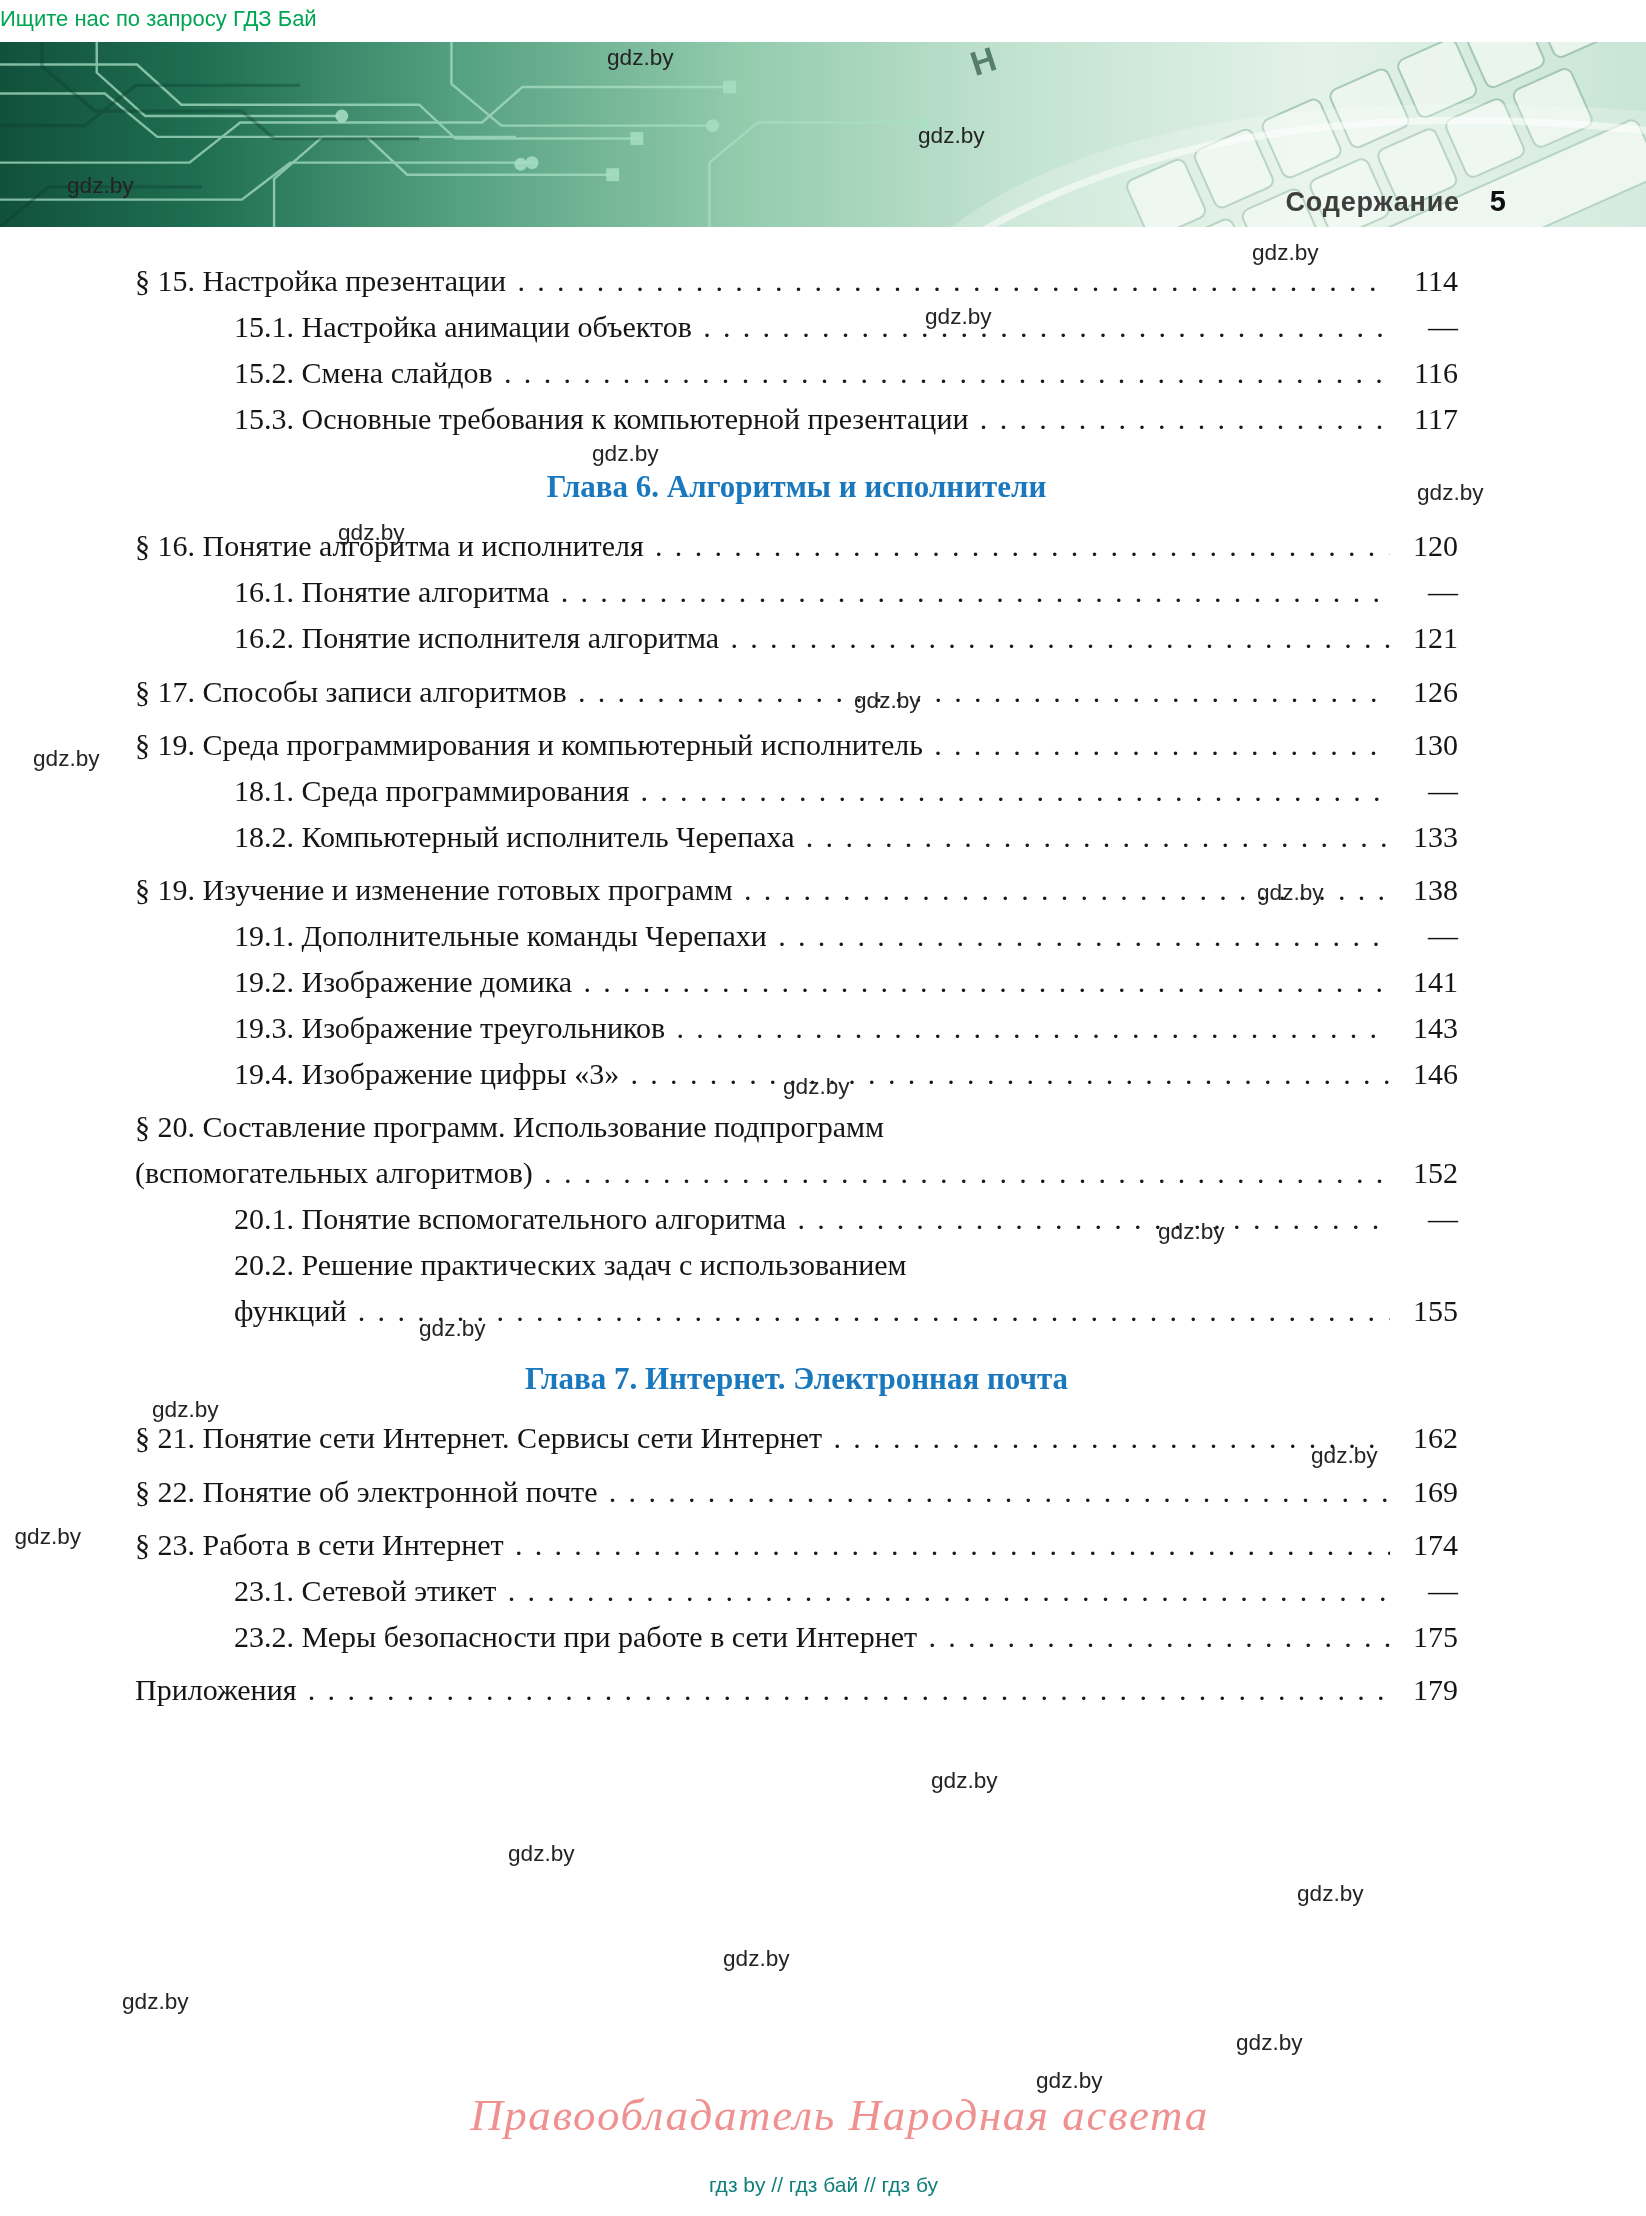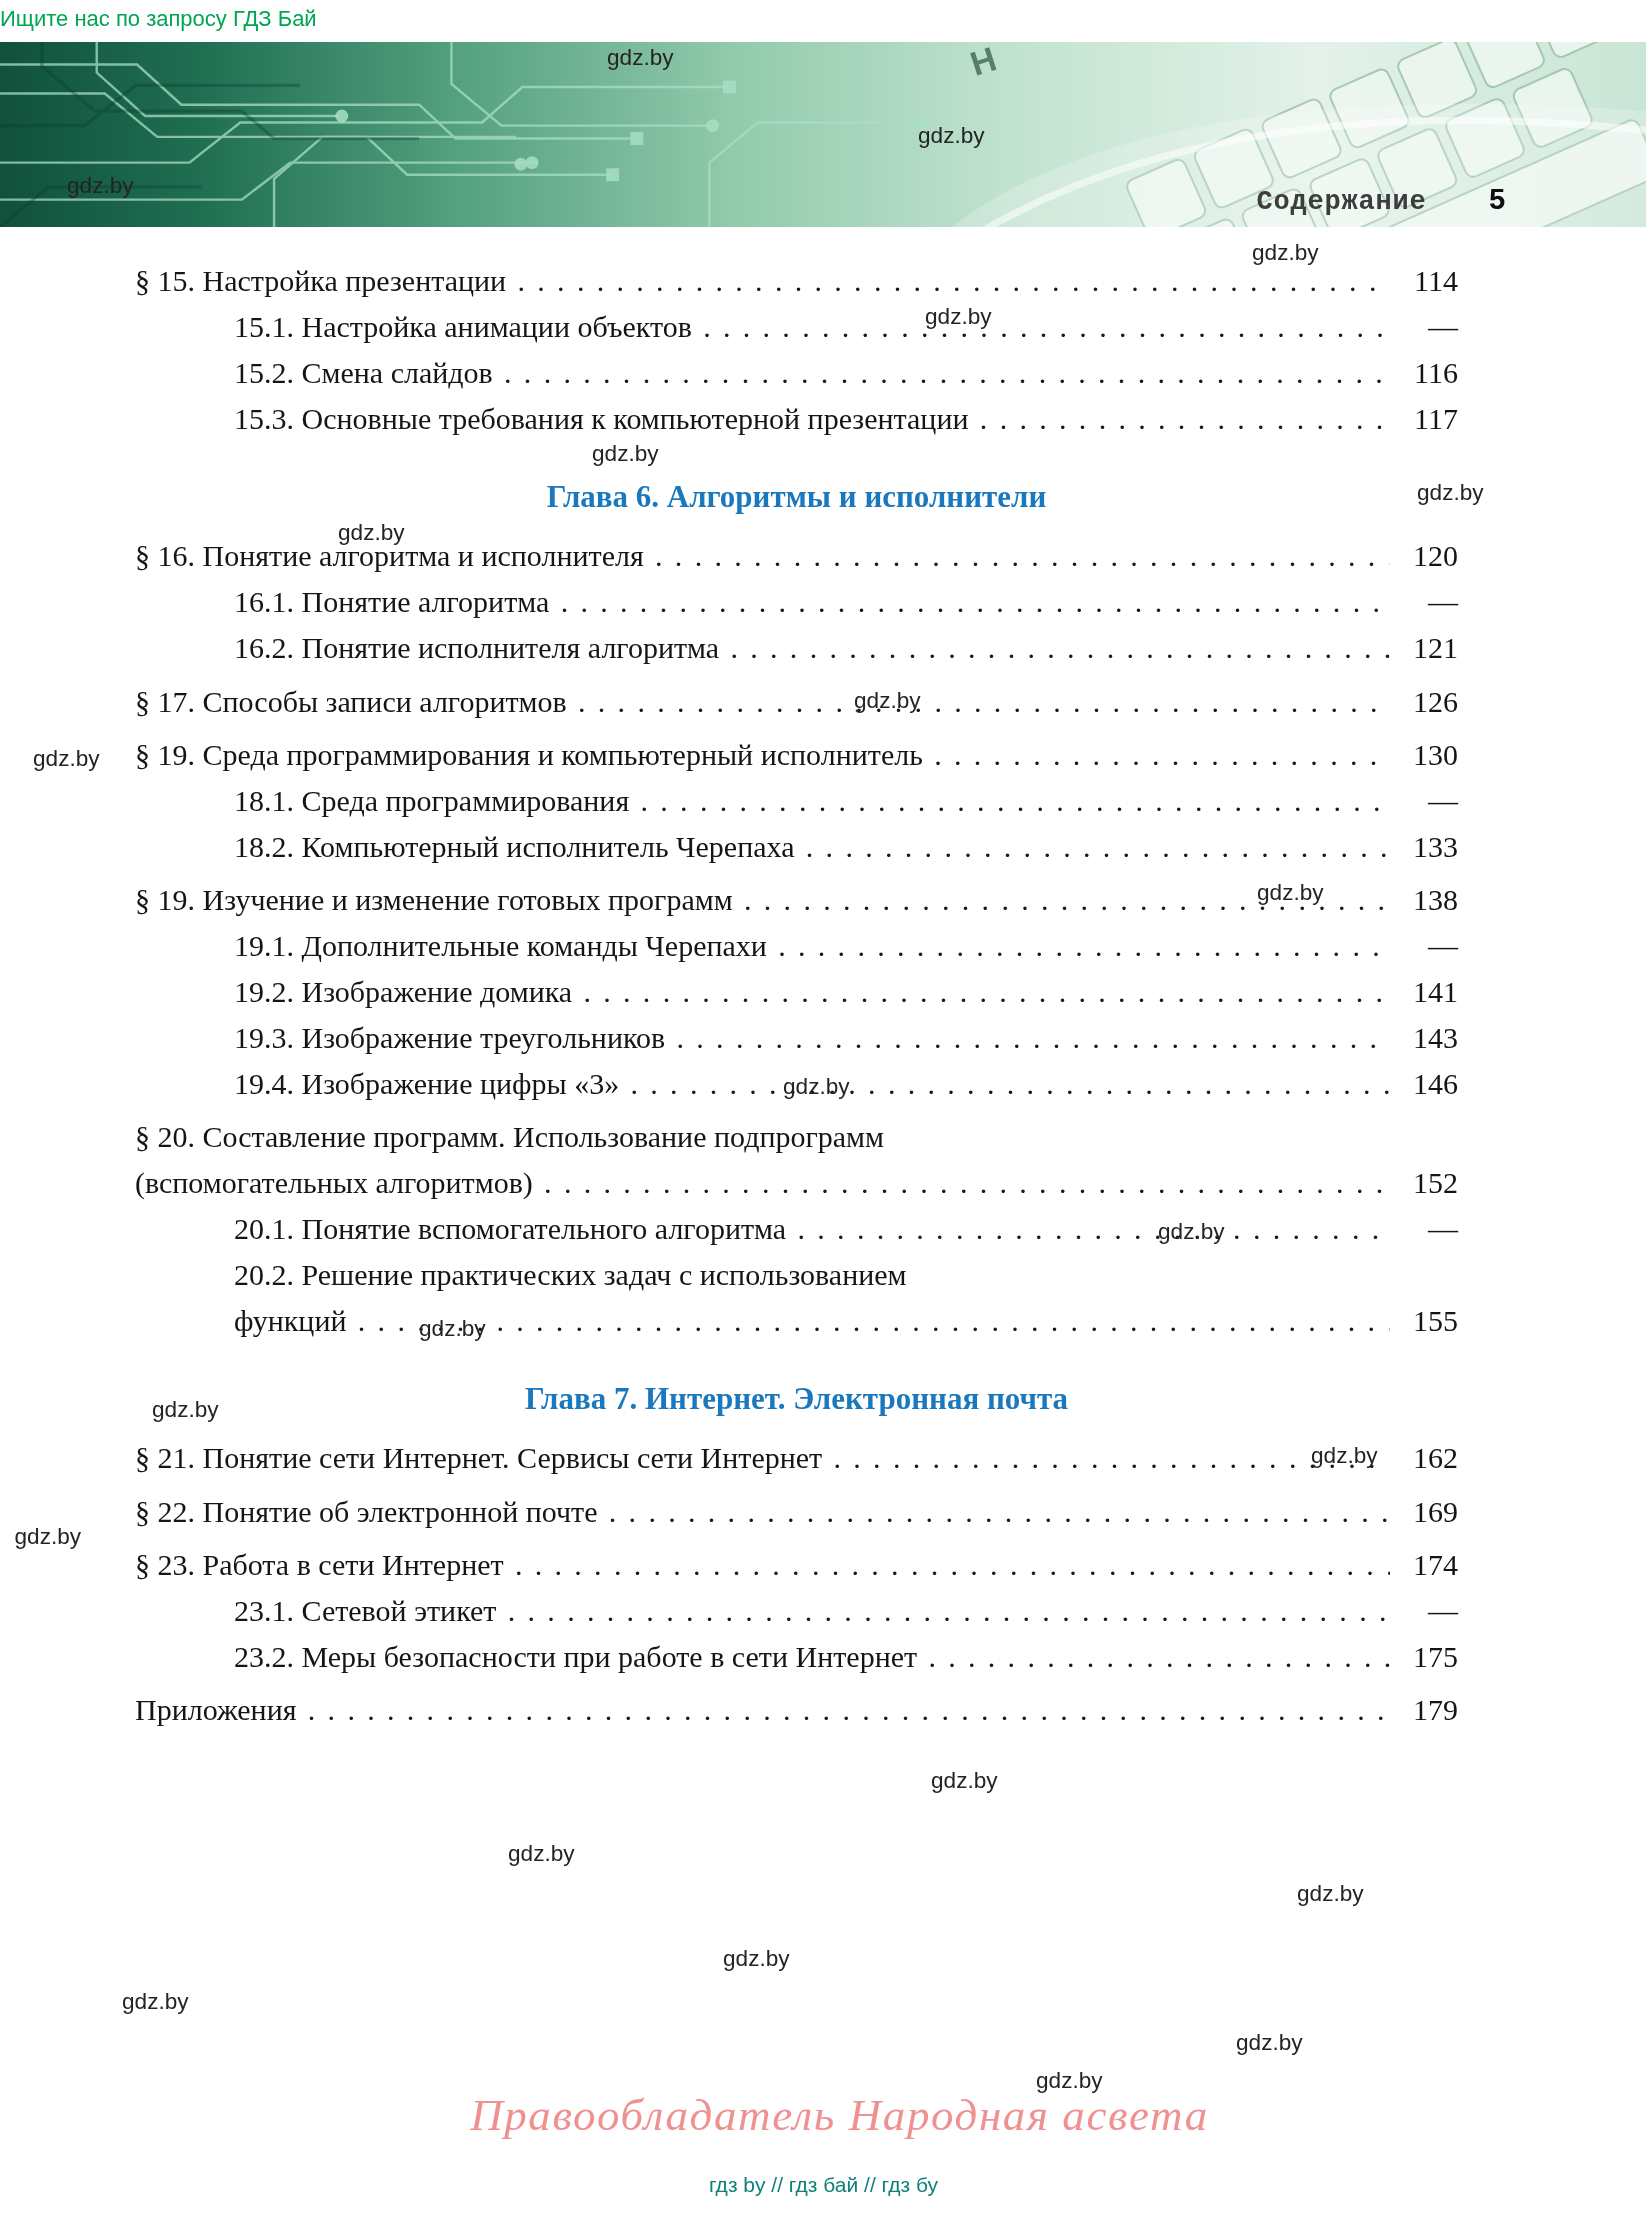--- a/index.html
+++ b/index.html
@@ -26,42 +26,42 @@
   .banner svg { display:block; width:100%; height:100%; }
   .banner-key-letter {
     position:absolute; left:971px; top:0;
     font-family:"Liberation Sans", sans-serif; font-weight:bold;
     font-size:34px; color:#335f4d; opacity:.75;
     transform:rotate(-18deg);
   }
 
   .header-row {
     position:absolute; top:185px; right:141px;
-    display:flex; align-items:baseline; gap:62px;
-    font-family:Liberation Mono, monospace; font-weight:bold;
+    display:flex; align-items:baseline; gap:30px;
+    font-family:Liberation Sans, sans-serif; font-weight:bold;
   }
   .header-title { font-size:27px; color:#3d3d3d; letter-spacing:0.8px; }
   .header-num   { font-size:29px; color:#0f0f0f; }
 
   .toc {
     position:absolute; top:251px; left:135px; width:1323px;
     font-size:30px; line-height:46px;
   }
   .toc-row { display:flex; align-items:center; }
   .toc-row.lvl2 { padding-left:99px; }
   .toc-row.para { margin-top:7.3px; }
   .toc-text { white-space:nowrap; flex-shrink:0; }
   .dots {
     flex:1 1 auto; min-width:0; overflow:hidden; white-space:nowrap;
     margin:0 8px 0 11.3px; letter-spacing:2.4px; color:#1a1a1a;
   }
   .toc-page { flex-shrink:0; min-width:60px; text-align:right; }
   .chapter {
     text-align:center; color:#1a78be; font-weight:bold;
-    font-size:31px; margin:32px 0 13px;
+    font-size:31px; margin:22px 0 13px;
   }
 
   .wm-layer .wm {
     position:absolute;
     font-family:"Liberation Sans", sans-serif;
     font-size:22.6px; color:#242424;
   }
 
   .footer-copyright {
     position:absolute; top:2089px; left:0; width:100%;

